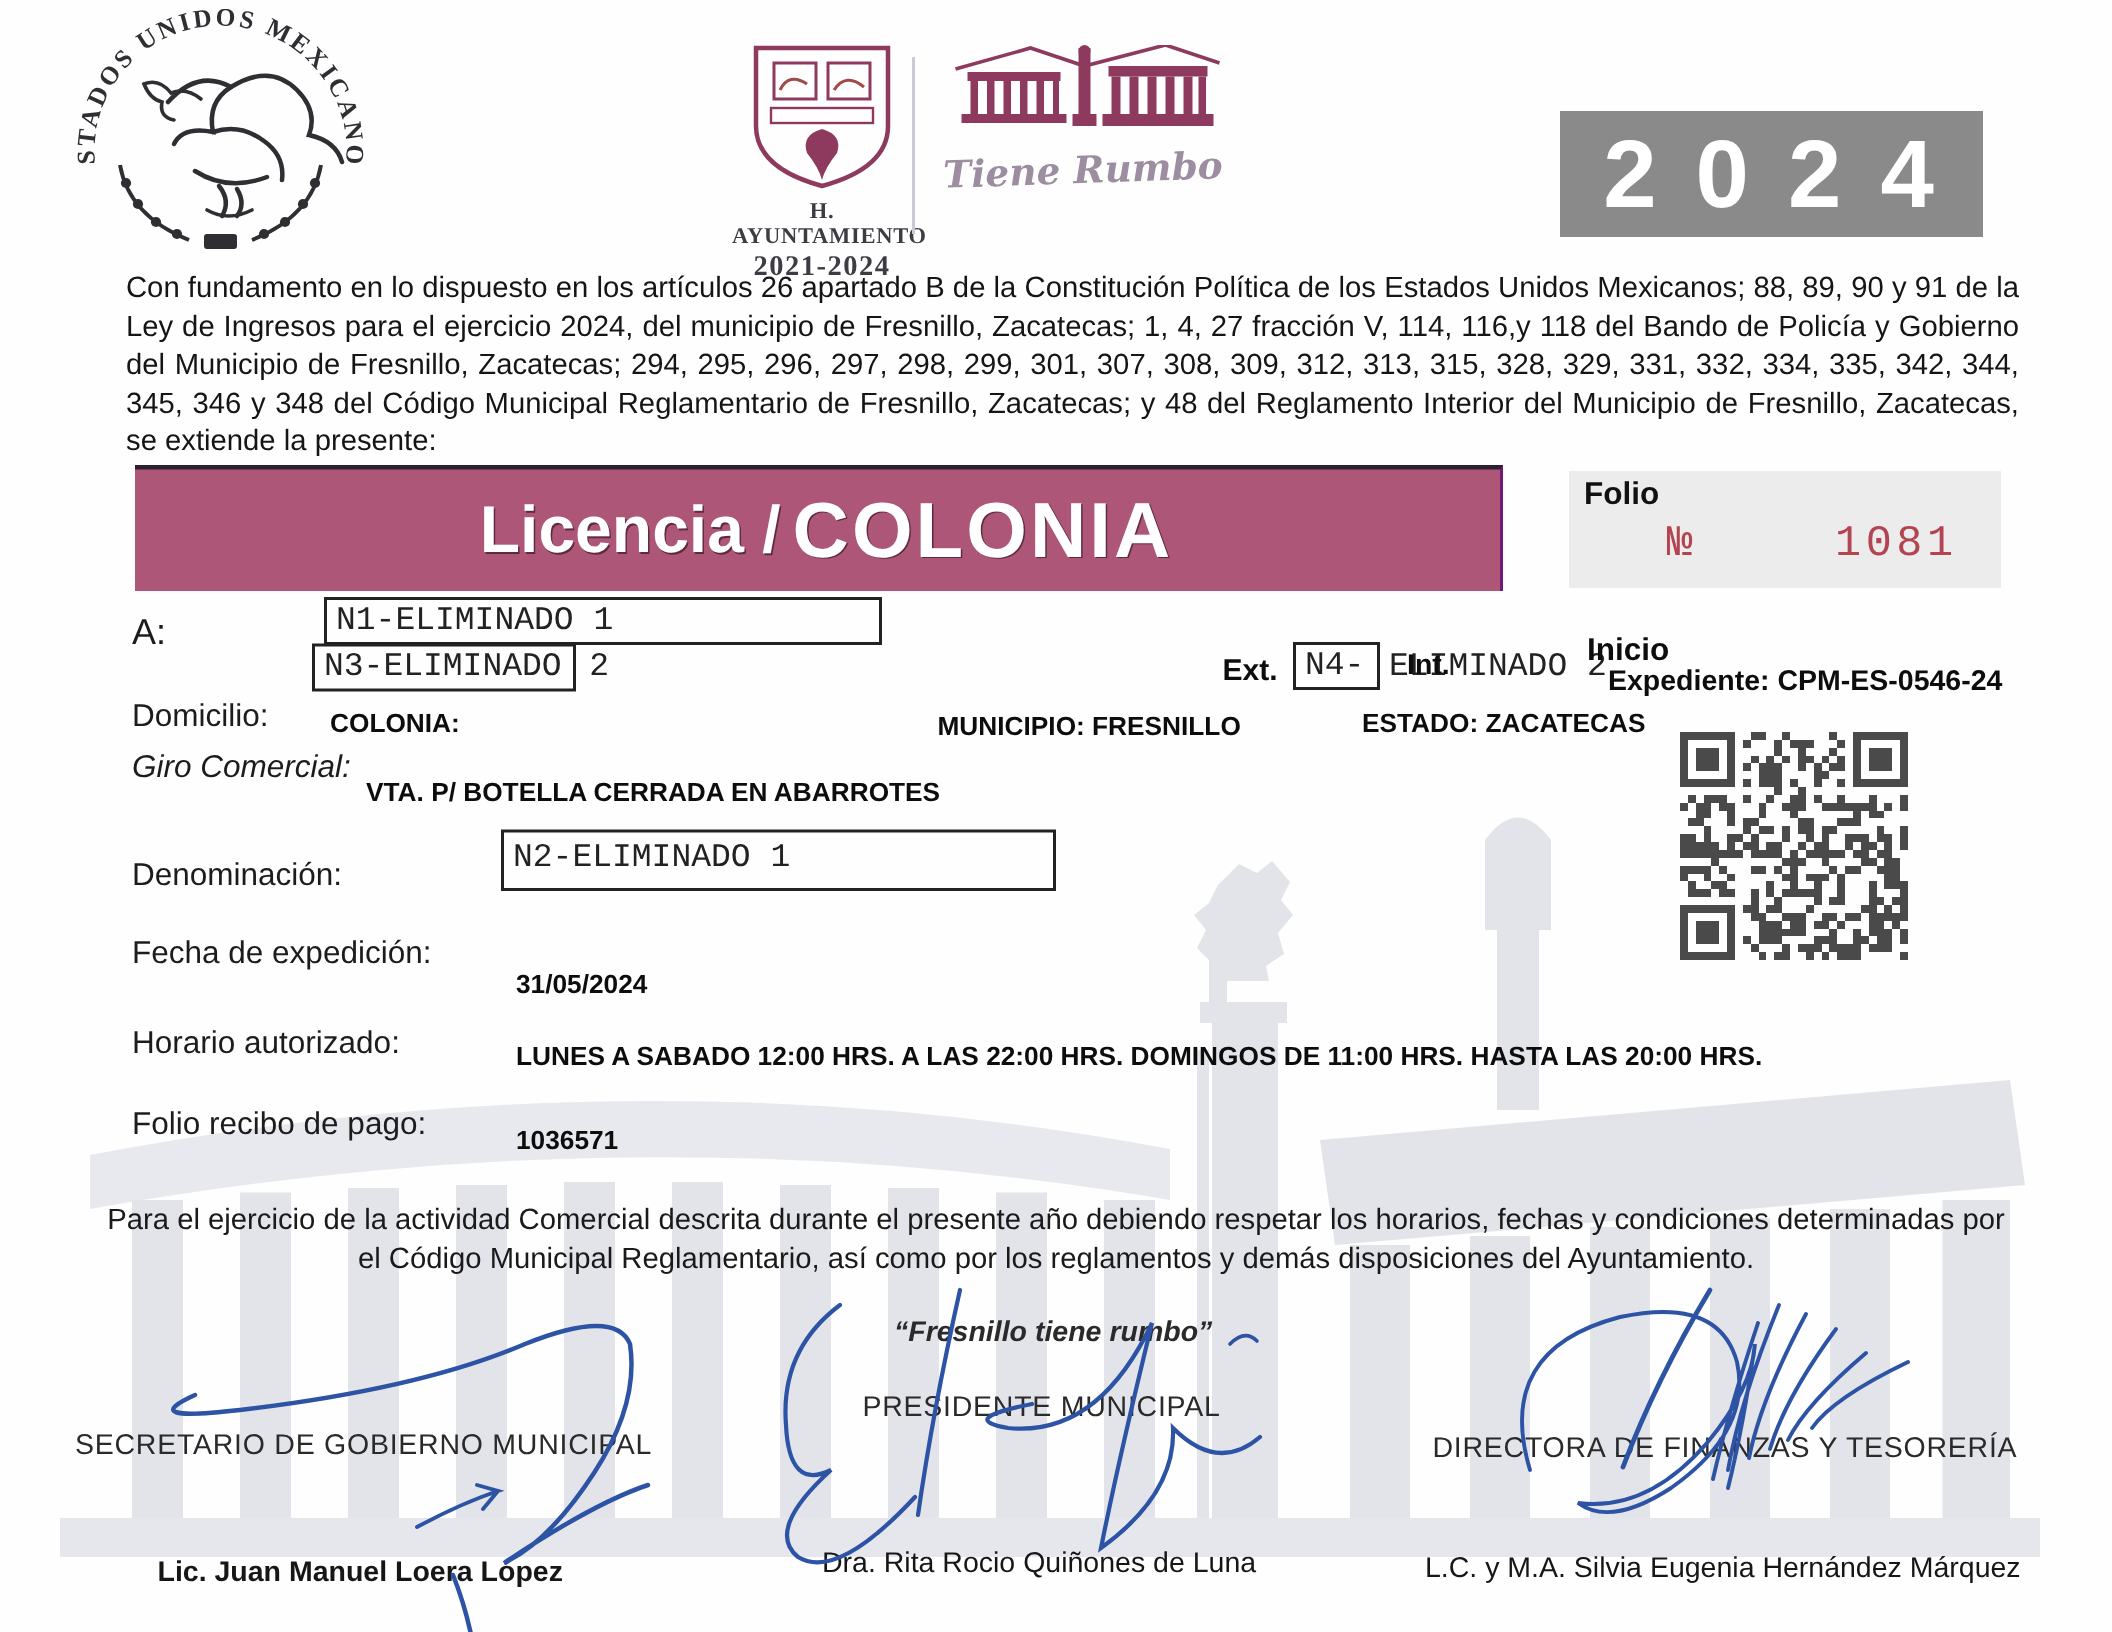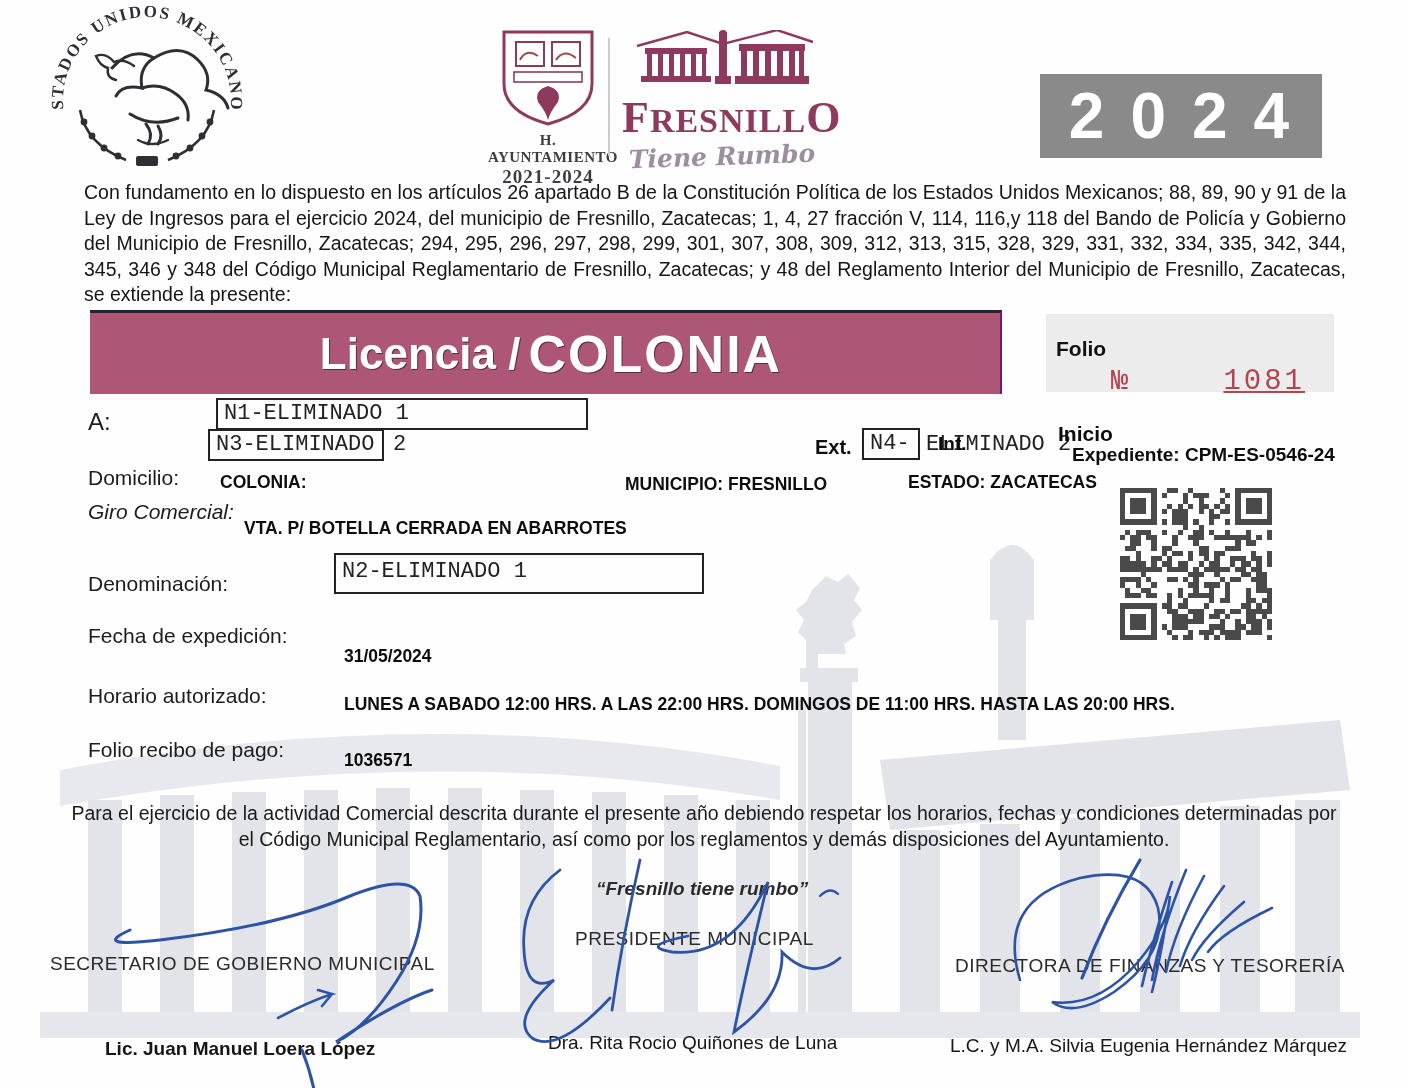--- a/index.html
+++ b/index.html
@@ -46,26 +46,26 @@
   .banner {
     left: 90px; top: 310px; width: 912px; height: 84px;
     background: #ae5677; border-top: 3px solid #2c2030; border-right: 2px solid #701a75;
     display: flex; align-items: center; justify-content: center;
     color: #ffffff; text-shadow: 1px 1px 0 #5c2b40; padding-left: 12px;
   }
   .banner .t1 { font-size: 44px; font-weight: bold; margin-right: 8px; }
   .banner .t2 { font-size: 52px; font-weight: bold; letter-spacing: 2px; }
   .folio-box {
     left: 1046px; top: 314px; width: 288px; height: 78px;
-    background: #ececec; padding: 23px 10px;
+    background: #ececec; padding: 4px 10px;
   }
   .folio-box .folio-label { font-size: 21px; font-weight: bold; color: #111; }
   .folio-box .folio-row { display: flex; margin-top: 4px; font-family: "Liberation Mono", monospace; color: #b34451; font-size: 29px; }
   .folio-box .folio-no   { margin-left: 55px; }
-  .folio-box .folio-num  { margin-left: 95px; letter-spacing: 3px; text-decoration: underline; }
+  .folio-box .folio-num  { margin-left: 95px; letter-spacing: 3px; }
 
   
   .lbl  { font-size: 21px; color: #1c1c1c; }
   .blbl { font-size: 17.5px; font-weight: bold; color: #0d0d0d; }
   .mono { font-family: "Liberation Mono", monospace; font-size: 22px; color: #222; }
   .boxed { border: 2px solid #222; padding: 1px 8px 2px 6px; background: transparent; }
 
   
   .qr { left: 1120px; top: 488px; width: 152px; height: 152px; }
 
@@ -203,21 +203,20 @@
             <rect x="126" y="21" width="6" height="25"></rect>
           <rect x="138" y="21" width="6" height="25"></rect>
             <rect x="150" y="21" width="6" height="25"></rect>
           <rect x="162" y="21" width="6" height="25"></rect>
             <rect x="172" y="21" width="5" height="25"></rect>
           <rect x="108" y="46" width="74" height="8"></rect>
 
           <path d="M10 16 L60 2 L96 14 L150 0 L186 12" fill="none" stroke="#8e3a5e" stroke-width="2.4"></path>
         </g>
       </svg>
-      <div class="logo-title"><span class="cap">F</span><span>RESNILL</span><span class="cap">O</span></div>
       <div class="logo-tagline">Tiene Rumbo</div>
     </div>
 
     <div class="abs year-box">2024</div>
 
     <div class="abs intro">Con fundamento en lo dispuesto en los artículos 26 apartado B de la Constitución Política de los Estados Unidos Mexicanos; 88, 89, 90 y 91 de la Ley de Ingresos para el ejercicio 2024, del municipio de Fresnillo, Zacatecas; 1, 4, 27 fracción V, 114, 116,y 118 del Bando de Policía y Gobierno del Municipio de Fresnillo, Zacatecas; 294, 295, 296, 297, 298, 299, 301, 307, 308, 309, 312, 313, 315, 328, 329, 331, 332, 334, 335, 342, 344, 345, 346 y 348 del Código Municipal Reglamentario de Fresnillo, Zacatecas; y 48 del Reglamento Interior del Municipio de Fresnillo, Zacatecas, se extiende la presente:</div>
 
     <div class="abs banner">
       <span class="t1">Licencia /</span>
       <span class="t2">COLONIA</span>

